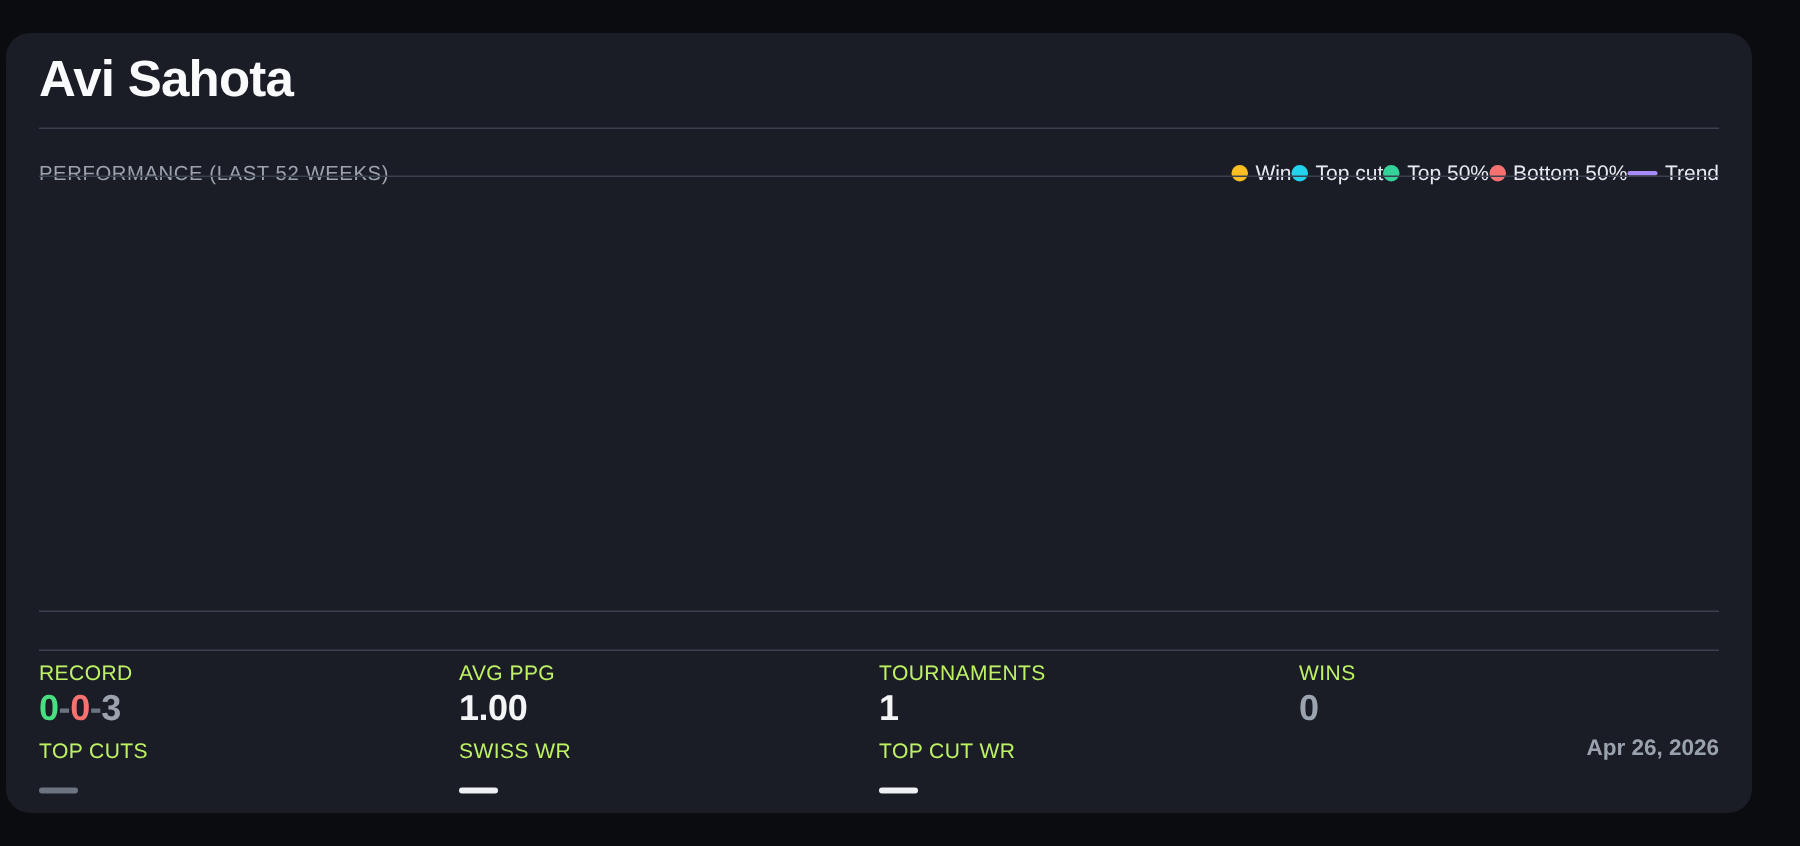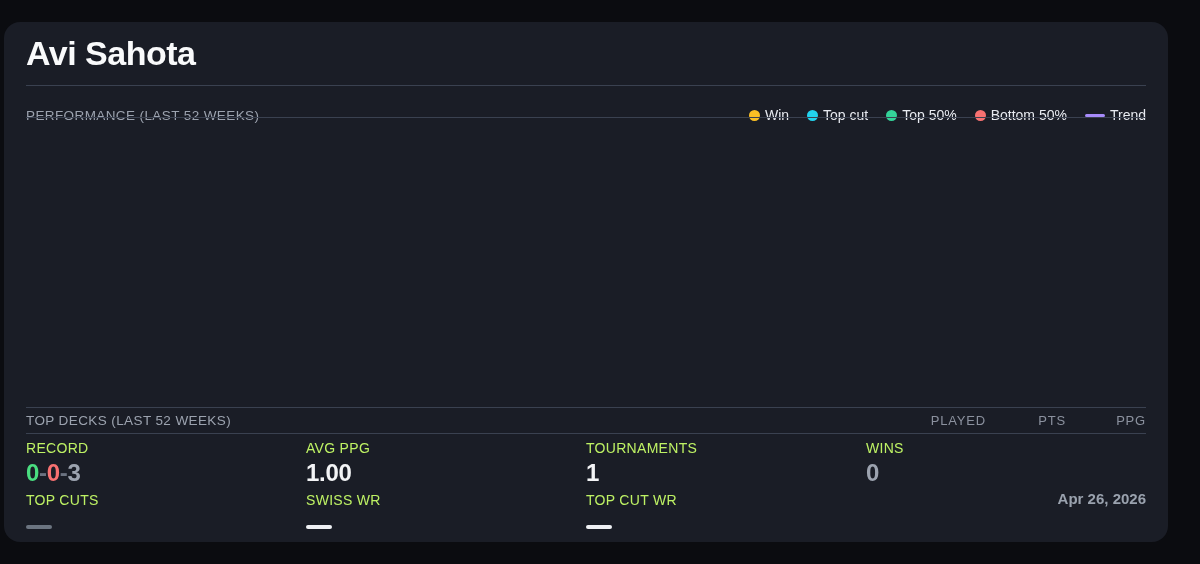--- a/index.html
+++ b/index.html
@@ -69,21 +69,20 @@
     margin-top: 14px;
   }
   .section-label {
     font-size: 13.5px;
     color: #9ca3af;
     letter-spacing: 0.4px;
   }
   .legend {
     display: flex;
     align-items: center;
-    gap: 18px;
     padding-left: 16px;
   }
   .legend-item {
     display: flex;
     align-items: center;
     gap: 5px;
     font-size: 14px;
     color: #e7eaf0;
   }
   .dot { width: 11px; height: 11px; border-radius: 50%; }
@@ -201,28 +200,20 @@
         <span class="trend-swatch"></span>
         <span>Trend</span>
       </div>
     </div>
   </div>
   <div class="sep sep-2"></div>
 
   <div class="chart-area"></div>
 
   <div class="sep sep-3"></div>
-  <div class="decks-row">
-    <div class="section-label">TOP DECKS (LAST 52 WEEKS)</div>
-    <div class="decks-cols">
-      <span class="deck-col">PLAYED</span>
-      <span class="deck-col">PTS</span>
-      <span class="deck-col">PPG</span>
-    </div>
-  </div>
   <div class="sep sep-4"></div>
 
   <div class="stat-label col-1 r1-label">RECORD</div>
   <div class="stat-value col-1 r1-value"><span class="rec-win">0</span><span class="rec-dash">-</span><span class="rec-loss">0</span><span class="rec-dash">-</span><span class="rec-draw">3</span></div>
 
   <div class="stat-label col-2 r1-label">AVG PPG</div>
   <div class="stat-value col-2 r1-value">1.00</div>
 
   <div class="stat-label col-3 r1-label">TOURNAMENTS</div>
   <div class="stat-value col-3 r1-value">1</div>

